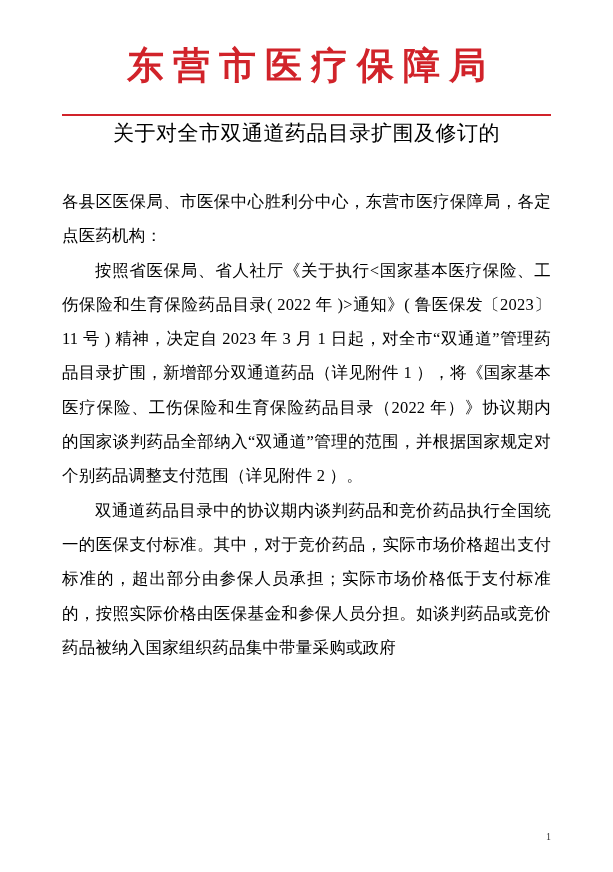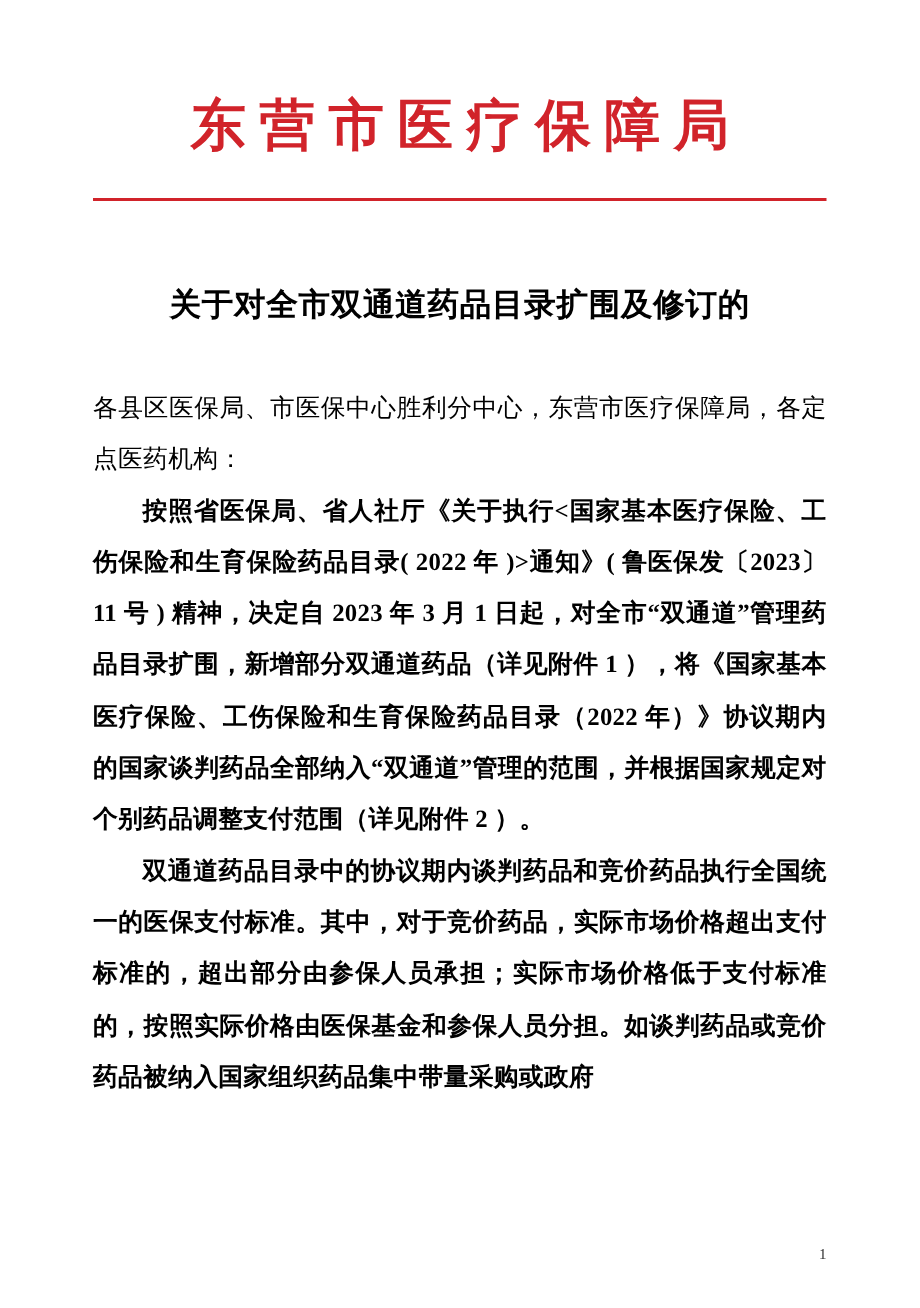--- a/index.html
+++ b/index.html
@@ -12,21 +12,21 @@
     height: 872px;
     font-family: "Liberation Serif", "DejaVu Serif", serif;
     color: #000000;
     position: relative;
     overflow: hidden;
   }
   .page {
     width: 613px;
     height: 872px;
     box-sizing: border-box;
-    padding: 18px 62px;
+    padding: 0 62px;
     position: relative;
     background: #ffffff;
   }
   .letterhead {
     text-align: center;
     padding-top: 42px;
   }
   .letterhead-title {
     color: #d1232a;
     font-size: 37px;
@@ -37,24 +37,23 @@
     text-indent: 9px;
     white-space: nowrap;
   }
   .red-rule {
     margin-top: 26px;
     height: 2px;
     background: #d1232a;
     width: 100%;
   }
   .doc-title {
-    margin-top: 52px;
     text-align: center;
     font-size: 21px;
-    font-weight: bold;
+    font-weight: normal;
     line-height: 1.65;
     letter-spacing: 0.5px;
   }
   .doc-title .line2 {
     display: block;
     letter-spacing: 0.5px;
   }
   .doc-title .line2 .sp {
     display: inline-block;
     width: 30px;
@@ -65,21 +64,20 @@
   .para {
     font-size: 16.5px;
     line-height: 2.08;
     text-align: justify;
     text-justify: inter-ideograph;
     letter-spacing: 0.2px;
     margin: 0;
   }
   .para.indent {
     text-indent: 2em;
-    font-weight: bold;
   }
   .para + .para {
     margin-top: 0;
   }
   .page-number {
     position: absolute;
     right: 62px;
     bottom: 30px;
     font-size: 10px;
     color: #333333;

